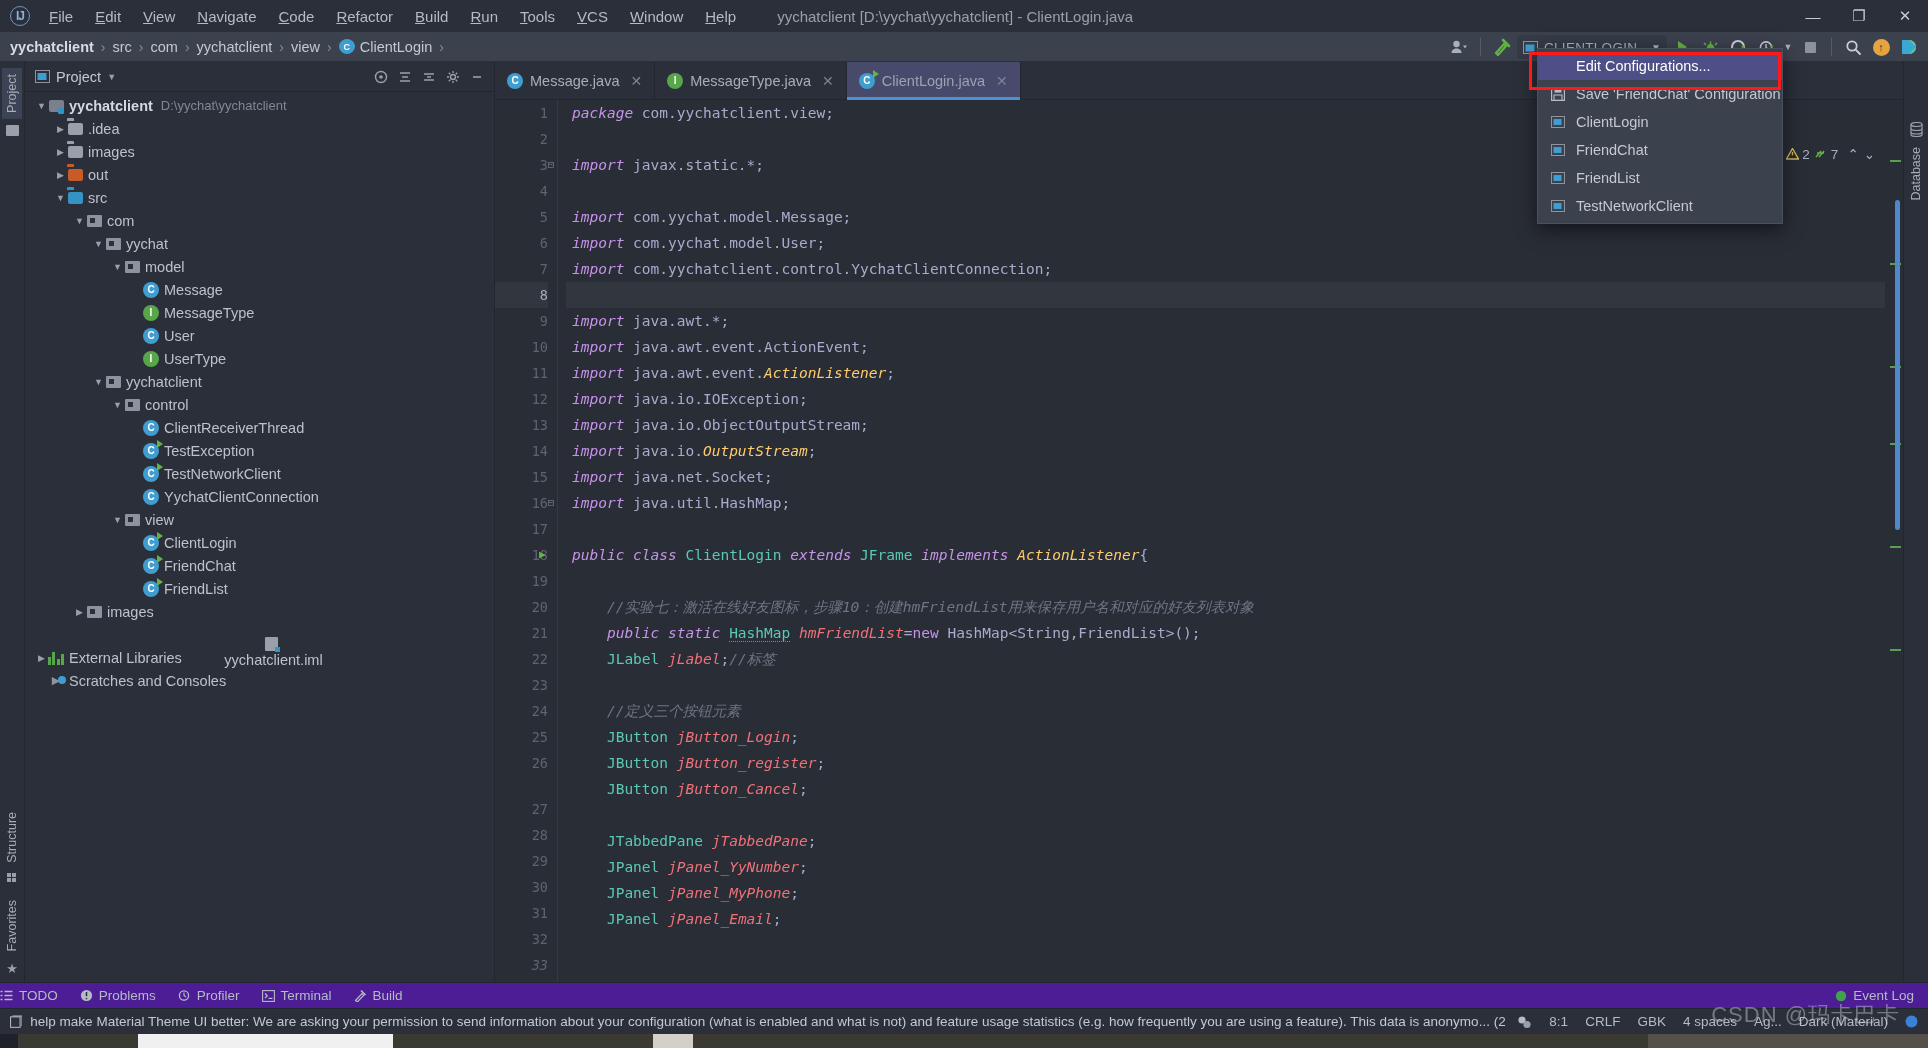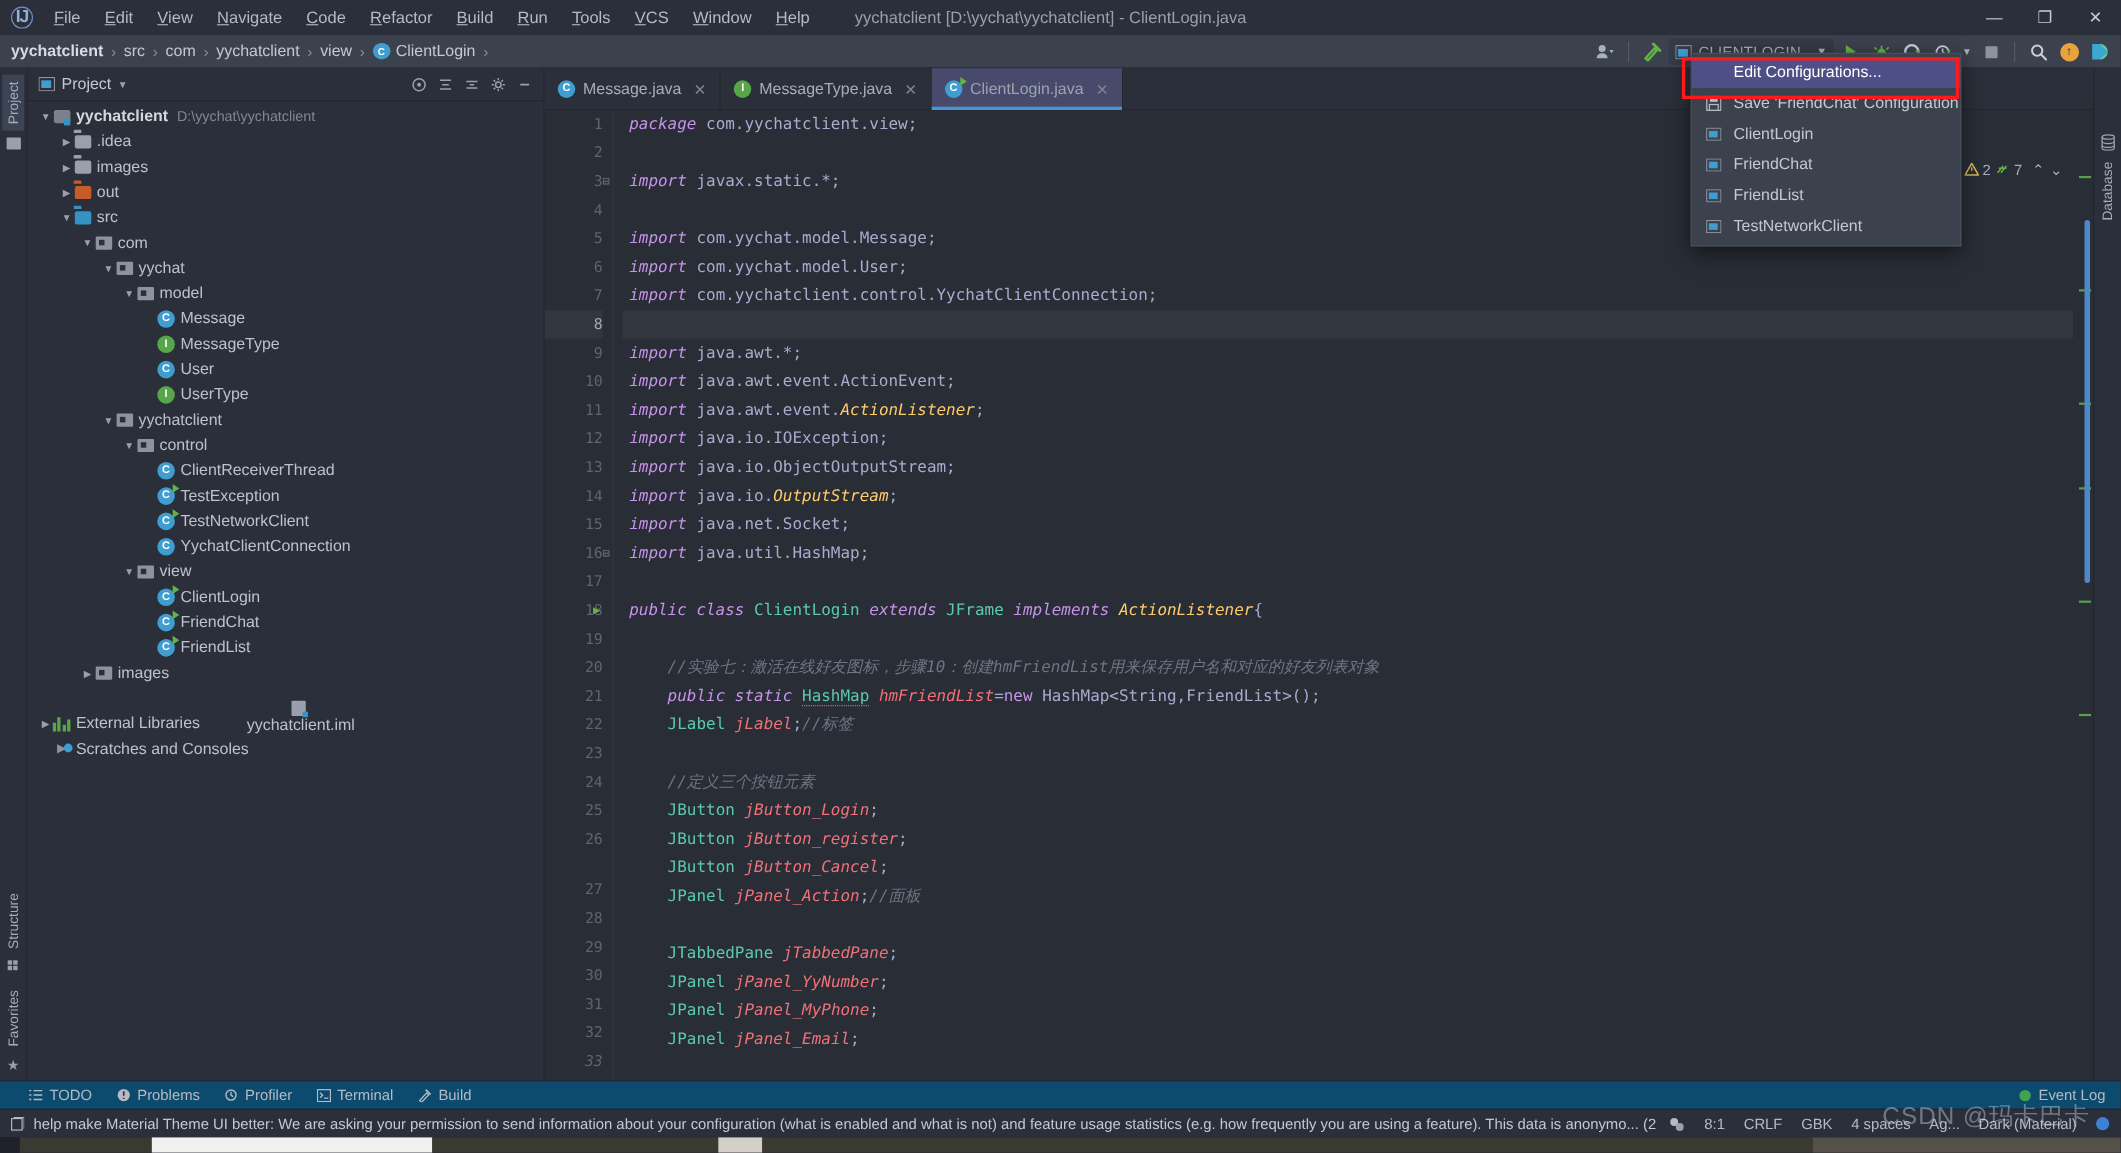--- a/index.html
+++ b/index.html
@@ -12,21 +12,21 @@
   }
   .app { position: relative; width: 1928px; height: 1048px; display: flex; flex-direction: column; }
 
   
   .menubar {
     height: 32px; background: #2b2f39; display: flex; align-items: center;
     padding-left: 6px; flex: 0 0 32px; position: relative;
   }
   .ij-logo {
     width: 20px; height: 20px; margin: 0 8px 0 4px; border: 1.5px solid #6f93c8;
-    border-radius: 10px; color: #8fb0dd; font-size: 16px; font-weight: bold;
+    border-radius: 10px; color: #8fb0dd; font-size: 12px; font-weight: bold;
     display: flex; align-items: center; justify-content: center; letter-spacing: -1px;
   }
   .menu-item {
     color: #b5bac4; font-size: 15px; padding: 4px 11px; cursor: default; white-space: nowrap;
   }
   .menu-item u { text-decoration: underline; }
   .win-title {
     color: #9aa0ab; font-size: 15px; margin-left: 30px; white-space: nowrap;
   }
   .win-controls { position: absolute; right: 0; top: 0; height: 32px; display: flex; }
@@ -213,22 +213,22 @@
     color: #c3c8d2; font-size: 14.5px; white-space: nowrap; cursor: default;
   }
   .dd-item.selected { background: #4e4f87; color: #fff; }
   .dd-ico { width: 16px; height: 16px; flex: 0 0 16px; display: flex; align-items: center; justify-content: center; }
   .highlight-box {
     position: absolute; z-index: 61; border: 3px solid #ff1a1a; pointer-events: none;
   }
 
   
   .toolwin-bar {
-    height: 26px; background: #0c4a6e; display: flex; gap: 22px;
-    padding-left: 26px; flex: 0 0 26px; border-top: 1px solid #23262e;
+    height: 26px; background: #4c1d95; display: flex; gap: 22px;
+    flex: 0 0 26px; border-top: 1px solid #23262e;
   }
   .tw-item { display: flex; align-items: center; gap: 6px; color: #b5bac4; font-size: 13.5px; cursor: default; }
   .tw-right { margin-left: auto; padding-right: 14px; display: flex; align-items: center; gap: 6px; }
 
   .statusbar {
     height: 26px; background: #2b2f39; display: flex; align-items: center;
     padding: 0 10px; flex: 0 0 26px; gap: 8px; border-top: 1px solid #23262e;
   }
   .status-msg { color: #c3c8d2; font-size: 13.5px; white-space: nowrap; overflow: hidden; }
   .status-right { margin-left: auto; display: flex; align-items: center; gap: 17px; }
@@ -725,21 +725,20 @@
             <div class="cline"><span class="k">public class </span><span class="ty2">ClientLogin</span><span class="k"> extends </span><span class="ty2">JFrame</span><span class="k"> implements </span><span class="cls">ActionListener</span><span class="pl">{</span></div>
             <div class="cline"></div>
             <div class="cline"><span class="cm">    //实验七：激活在线好友图标，步骤10：创建hmFriendList用来保存用户名和对应的好友列表对象</span></div>
             <div class="cline"><span class="pl">    </span><span class="k">public static </span><span class="ul ty2">HashMap</span><span class="pl"> </span><span class="id">hmFriendList</span><span class="pl">=</span><span class="kw">new </span><span class="pl">HashMap</span><span class="pl">&lt;</span><span class="pl">String,FriendList</span><span class="pl">&gt;();</span></div>
             <div class="cline"><span class="pl">    </span><span class="ty2">JLabel</span><span class="pl"> </span><span class="id">jLabel</span><span class="pl">;</span><span class="cm">//标签</span></div>
             <div class="cline"></div>
             <div class="cline"><span class="cm">    //定义三个按钮元素</span></div>
             <div class="cline"><span class="pl">    </span><span class="ty2">JButton</span><span class="pl"> </span><span class="id">jButton_Login</span><span class="pl">;</span></div>
             <div class="cline"><span class="pl">    </span><span class="ty2">JButton</span><span class="pl"> </span><span class="id">jButton_register</span><span class="pl">;</span></div>
             <div class="cline"><span class="pl">    </span><span class="ty2">JButton</span><span class="pl"> </span><span class="id">jButton_Cancel</span><span class="pl">;</span></div>
-            <div class="cline"><span class="pl">    </span><span class="ty2">JPanel</span><span class="pl"> </span><span class="id">jPanel_Action</span><span class="pl">;</span><span class="cm">//面板</span></div>
             <div class="cline"></div>
             <div class="cline"><span class="pl">    </span><span class="ty2">JTabbedPane</span><span class="pl"> </span><span class="id">jTabbedPane</span><span class="pl">;</span></div>
             <div class="cline"><span class="pl">    </span><span class="ty2">JPanel</span><span class="pl"> </span><span class="id">jPanel_YyNumber</span><span class="pl">;</span></div>
             <div class="cline"><span class="pl">    </span><span class="ty2">JPanel</span><span class="pl"> </span><span class="id">jPanel_MyPhone</span><span class="pl">;</span></div>
             <div class="cline"><span class="pl">    </span><span class="ty2">JPanel</span><span class="pl"> </span><span class="id">jPanel_Email</span><span class="pl">;</span></div>
             <div class="cline"></div>
           </div>
         <div class="markerbar">
           <div class="marker" style="top:60px"></div>
           <div class="marker" style="top:163px"></div>

